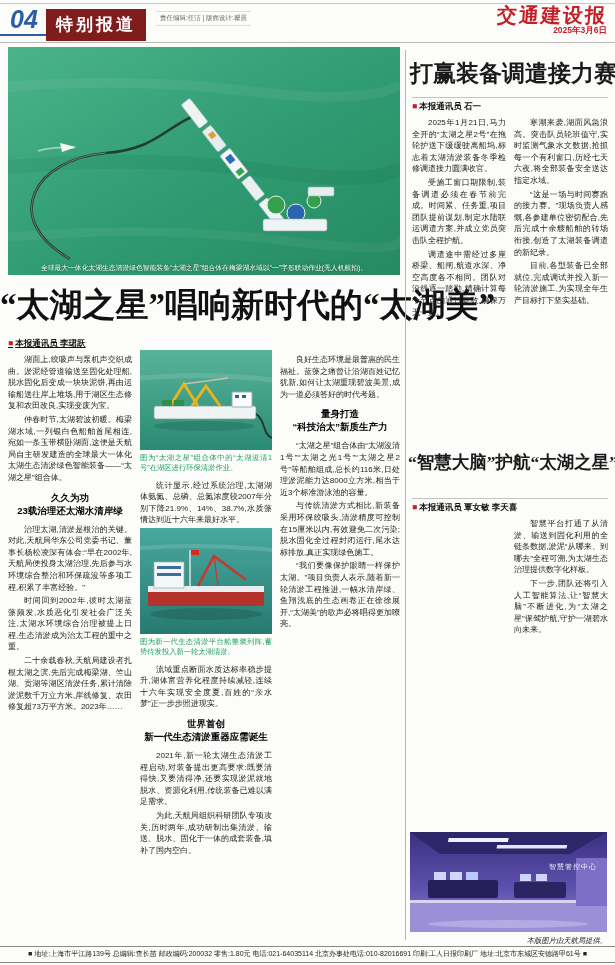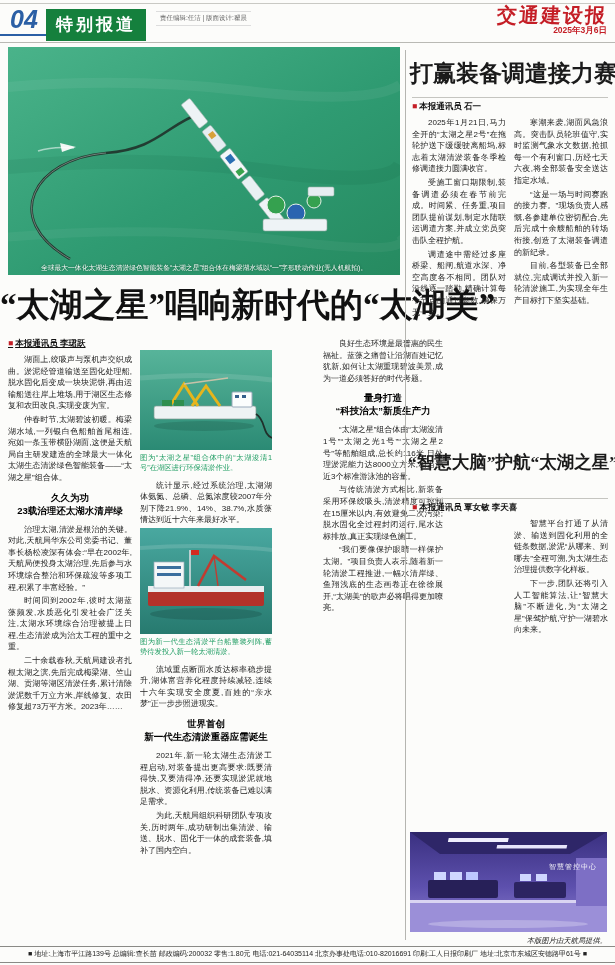--- a/index.html
+++ b/index.html
@@ -3,21 +3,21 @@
 <meta charset="utf-8">
 <style>
   html,body{margin:0;padding:0;background:#e8e8e4;}
   #page{position:relative;width:615px;height:965px;background:#fcfcfa;overflow:hidden;
         font-family:"Liberation Sans",sans-serif;color:#1a1a1a;}
   .abs{position:absolute;}
   
   .topline{left:0;top:3px;width:615px;height:1px;background:#c9c9c4;}
   .pagenum{left:10px;top:5px;font-size:25px;font-weight:bold;color:#2b5fa5;font-style:italic;}
   .pagenum-rule{left:0;top:34px;width:118px;height:2px;background:#2b5fa5;}
-  .section-box{left:46px;top:9px;width:100px;height:32px;background:#15803d;color:#fff;
+  .section-box{left:46px;top:9px;width:100px;height:32px;background:#7f1d1d;color:#fff;
     font-size:17px;font-weight:bold;letter-spacing:3px;text-align:center;line-height:32px;
     font-family:"Liberation Serif",serif;}
   .editor-line{left:156px;top:11px;font-size:6.5px;color:#666;border-top:1px solid #ddd;
     border-bottom:1px solid #ddd;padding:2px 4px;}
   .masthead{right:8px;top:2px;font-size:20px;font-weight:bold;color:#c41e26;
     font-family:"DejaVu Serif",serif;letter-spacing:2px;transform:skewX(-4deg);}
   .date-line{right:8px;top:25px;font-size:8.5px;color:#c41e26;font-weight:bold;}
   .header-rule{left:0;top:42px;width:615px;height:1px;background:#b9b9b4;}
   
   .photo{overflow:hidden;}
@@ -175,21 +175,21 @@
     <div class="photo-cap">图为新一代生态清淤平台船整装列阵,蓄势待发投入新一轮太湖清淤。</div>
     <p class="para">流域重点断面水质达标率稳步提升,湖体富营养化程度持续减轻,连续十六年实现安全度夏,百姓的“亲水梦”正一步步照进现实。</p>
     <div class="subhead">
       <div>世界首创</div>
       <div>新一代生态清淤重器应需诞生</div>
     </div>
     <p class="para">2021年,新一轮太湖生态清淤工程启动,对装备提出更高要求:既要清得快,又要清得净,还要实现淤泥就地脱水、资源化利用,传统装备已难以满足需求。</p>
     <p class="para">为此,天航局组织科研团队专项攻关,历时两年,成功研制出集清淤、输送、脱水、固化于一体的成套装备,填补了国内空白。</p>
   </div>
 
-  <div class="abs col" style="left:280px;top:338px;width:120px;height:586px;margin-left:43px;">
+  <div class="abs col" style="left:280px;top:354px;width:120px;height:586px;">
     <p class="para">良好生态环境是最普惠的民生福祉。蓝藻之痛曾让沿湖百姓记忆犹新,如何让太湖重现碧波美景,成为一道必须答好的时代考题。</p>
     <div class="subhead">
       <div>量身打造</div>
       <div>“科技治太”新质生产力</div>
     </div>
     <p class="para">“太湖之星”组合体由“太湖浚清1号”“太湖之光1号”“太湖之星2号”等船舶组成,总长约116米,日处理淤泥能力达8000立方米,相当于近3个标准游泳池的容量。</p>
     <p class="para">与传统清淤方式相比,新装备采用环保绞吸头,清淤精度可控制在15厘米以内,有效避免二次污染;脱水固化全过程封闭运行,尾水达标排放,真正实现绿色施工。</p>
     <p class="para">“我们要像保护眼睛一样保护太湖。”项目负责人表示,随着新一轮清淤工程推进,一幅水清岸绿、鱼翔浅底的生态画卷正在徐徐展开,“太湖美”的歌声必将唱得更加嘹亮。</p>
   </div>
 

